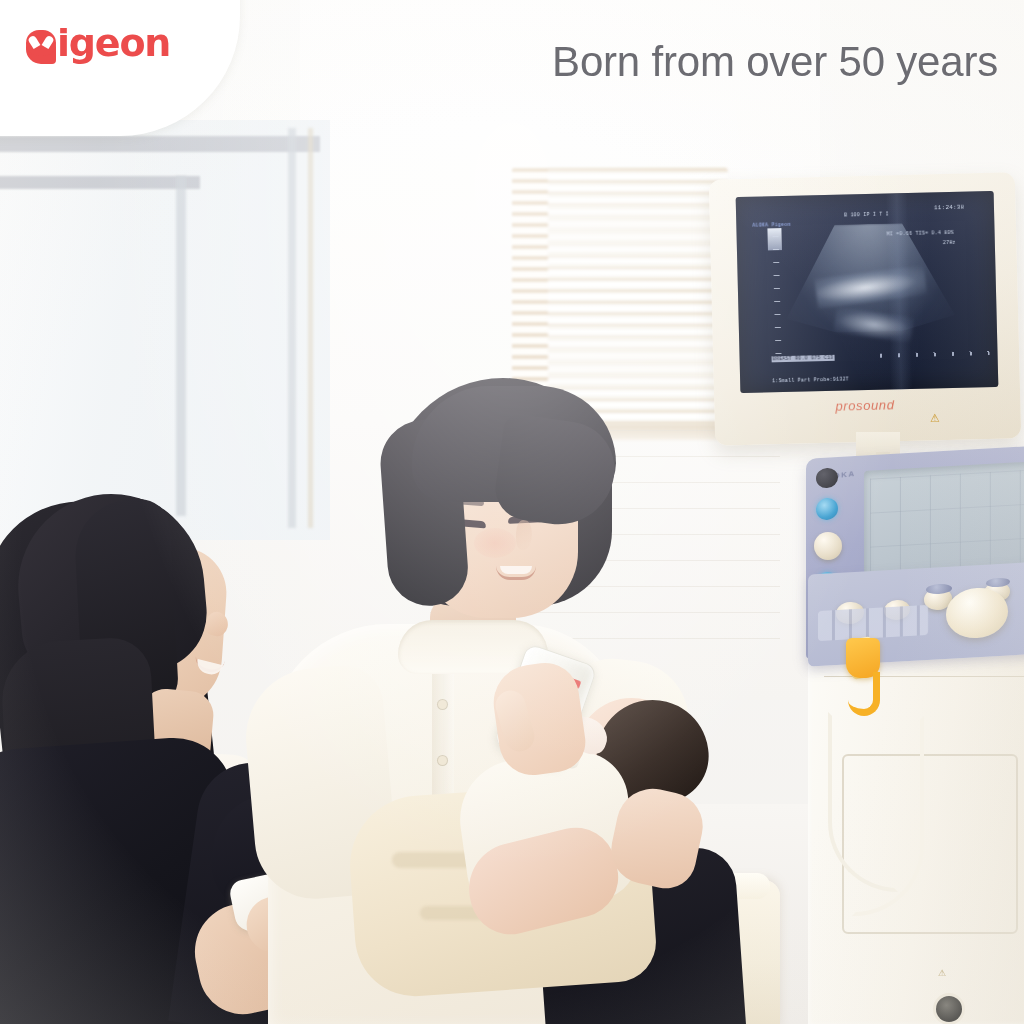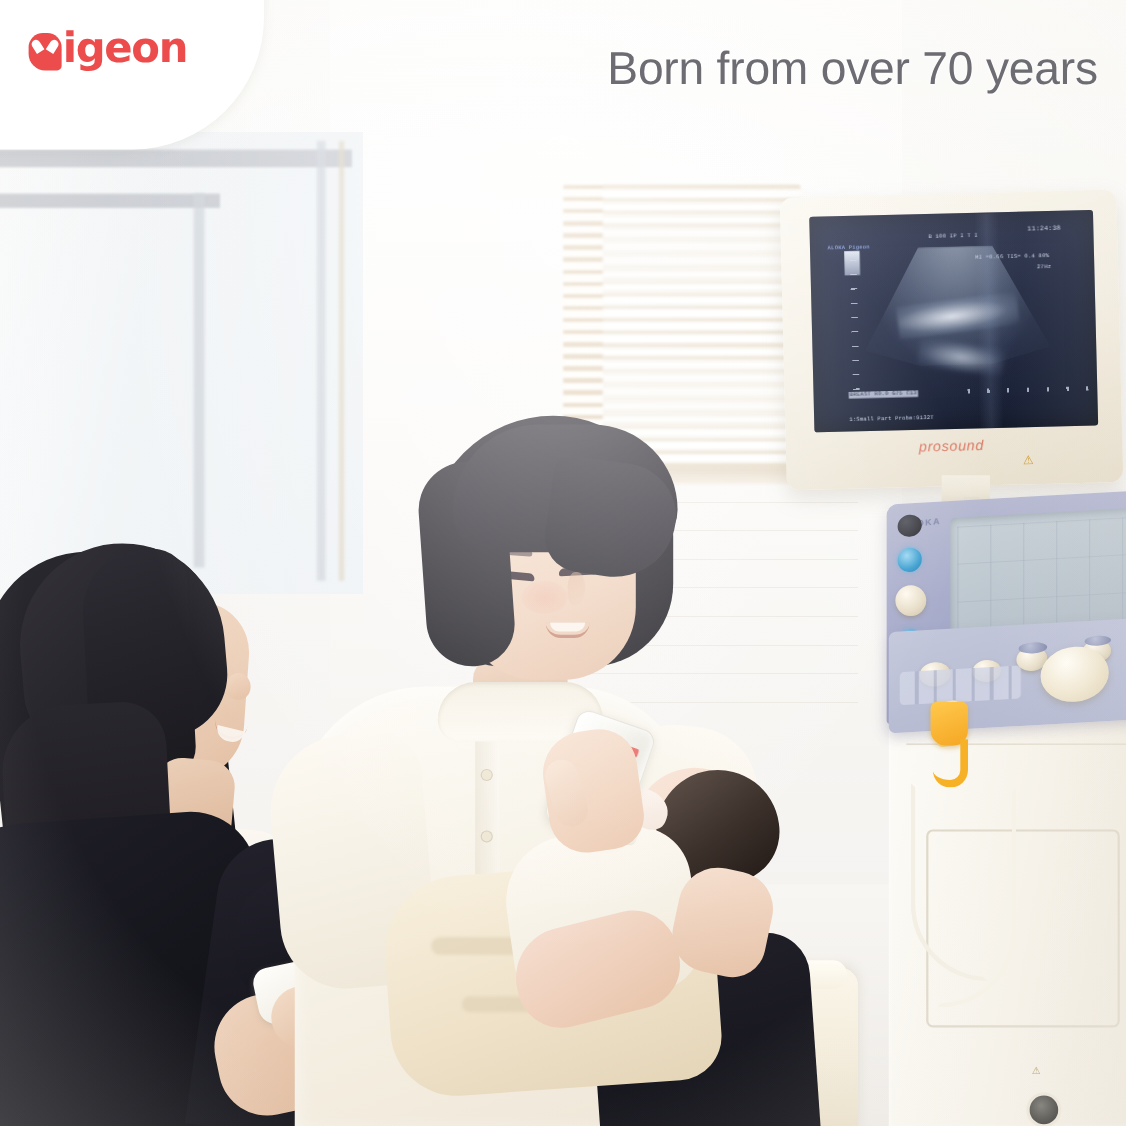--- a/index.html
+++ b/index.html
@@ -559,16 +559,16 @@
       <div class="heart-p">
         <div class="stem"></div>
         <div class="bowl"></div>
         <div class="hole"></div>
       </div>
       <span class="pigeon-text">igeon</span>
     </div>
   </div>
 
   <div class="headline">
-    <span class="l1">Born from over 70 years</span>
+    <span class="l1">Born from over 50 years</span>
   </div>
 
 </div>
 
 </body></html>

